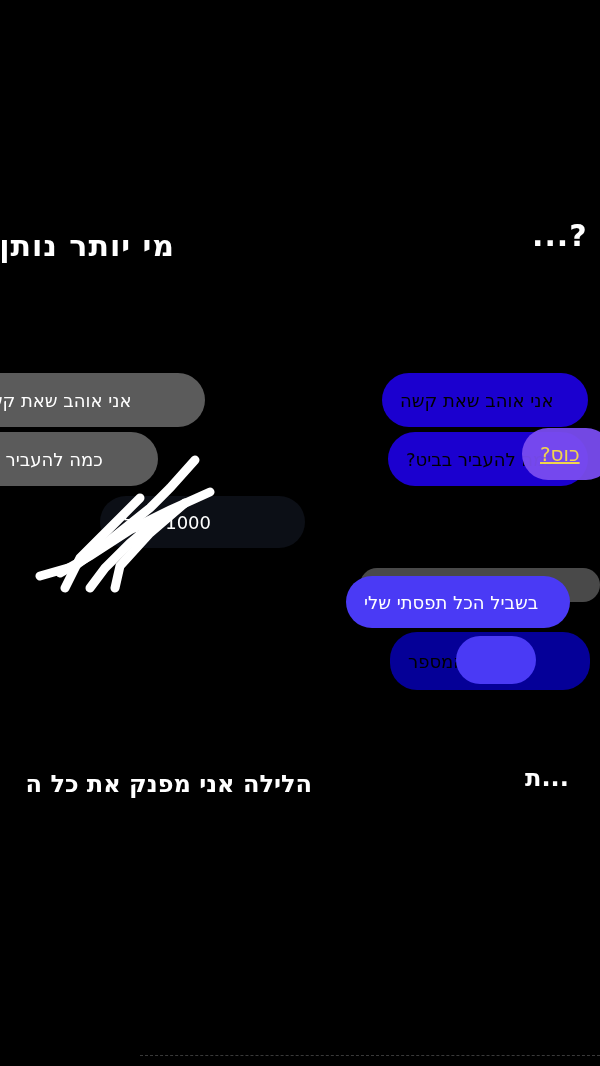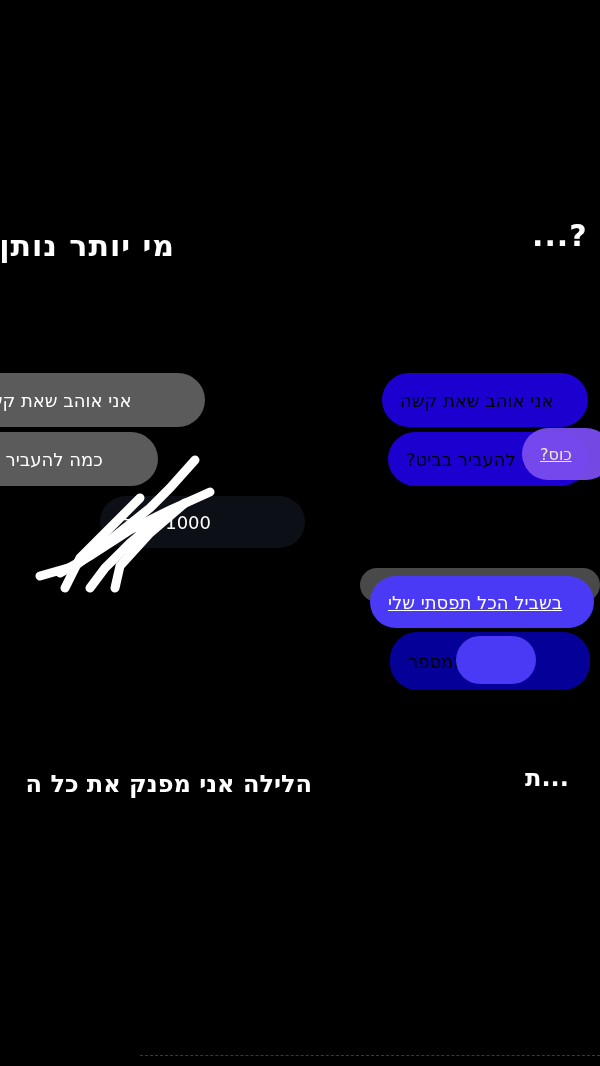--- a/index.html
+++ b/index.html
@@ -50,21 +50,21 @@
     .bubble.violet { background: #4a3af5; color: #ffffff; }
     .bubble.dark   { background: #0c0f16; color: #ffffff; }
     .bubble.ghost  { background: #0600a8; color: #000000; opacity: 0.9; }
 
     .b1 { left: -40px; top: 373px; width: 245px; }
     .b2 { left: -40px; top: 432px; width: 198px; }
     .b3 { left: 382px; top: 373px; width: 206px; }
     .b4 { left: 388px; top: 432px; width: 200px; }
     .b4-overlay { left: 522px; top: 428px; width: 90px; height: 52px; background: #7a4cf0; border-radius: 26px; opacity: 0.95; }
     .b5 { left: 100px; top: 496px; width: 205px; height: 52px; }
-    .b6 { left: 370px; top: 576px; width: 224px; height: 52px; text-decoration: underline; }
+    .b6 { left: 346px; top: 576px; width: 224px; height: 52px; }
     .b6-ghost { left: 360px; top: 568px; width: 240px; height: 34px; background: #5b5b5b; border-radius: 20px; opacity: 0.8; }
     .b7 { left: 390px; top: 632px; width: 200px; height: 58px; }
     .b7-violet { left: 456px; top: 636px; width: 80px; height: 48px; background: #4a3af5; border-radius: 24px; }
 
     .scribble {
       position: absolute;
       left: 20px; top: 448px;
       width: 200px; height: 150px;
     }
 
@@ -115,21 +115,21 @@
     </g>
   </svg>
 
   <div class="bubble blue b3">
     <span>אני אוהב שאת קשה</span>
   </div>
   <div class="bubble blue b4">
     <span>כמה להעביר בביט?</span>
   </div>
   <div class="bubble b4-overlay">
-    <span style="color:#fef9c3;font-size:16px;text-decoration:underline;">כוס?</span>
+    <span style="color:#fde047;font-size:20px;text-decoration:underline;">כוס?</span>
   </div>
 
   <div class="bubble b6-ghost"></div>
   <div class="bubble violet b6">
     <span>בשביל הכל תפסתי שלי</span>
   </div>
 
   <div class="bubble ghost b7">
     <span>מה המספר</span>
   </div>

